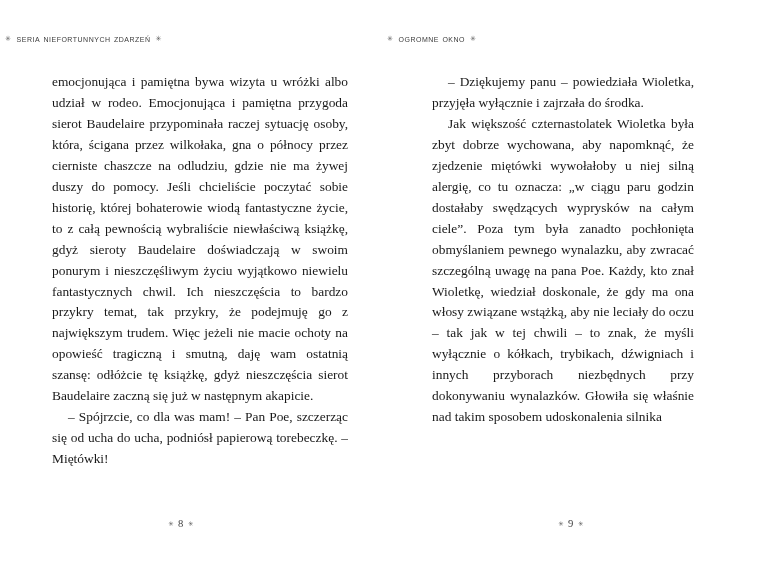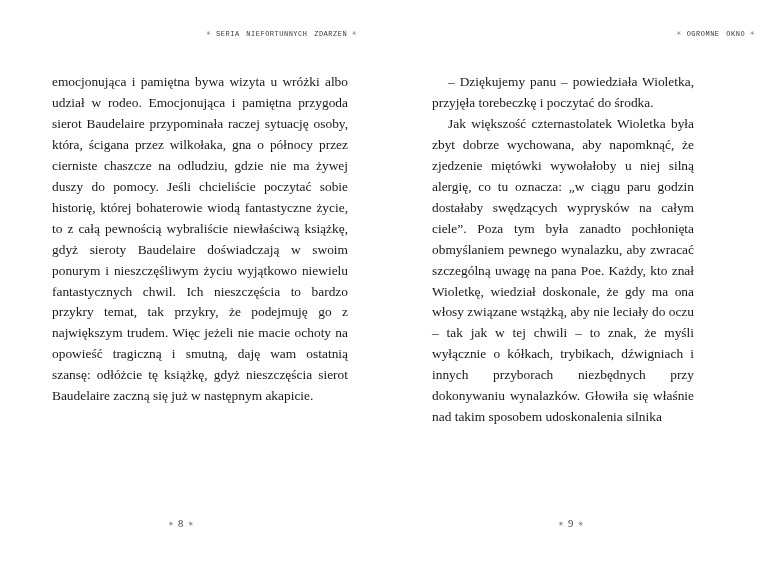--- a/index.html
+++ b/index.html
@@ -33,29 +33,29 @@
   .page-left {
     padding: 0 32px 0 52px;
   }
   .page-right {
     padding: 0 68px 0 52px;
   }
 
   
   .running-head {
     position: absolute;
-    top: 27px;
+    top: 33px;
     left: 0;
     right: 0;
-    text-align: right;
+    text-align: left;
     font-size: 9.1px;
     letter-spacing: 0.55px;
     color: #3a3a3a;
     font-variant: small-caps;
-    font-family: Liberation Mono, monospace;
+    font-family: Liberation Sans, sans-serif;
     white-space: nowrap;
   }
   .page-left .running-head { padding-right: 18px; }
   .page-right .running-head { padding-left: 2px; }
   .running-head .head-text {
     font-variant: small-caps;
     text-transform: lowercase;
     font-size: 10.4px;
     letter-spacing: 0.5px;
   }
@@ -127,36 +127,37 @@
 <div class="book-spread">
 
   <div class="page page-left">
 
     <div class="running-head">
       <span class="orn">✳</span><span class="head-text">SERIA NIEFORTUNNYCH ZDARZEŃ</span><span class="orn">✳</span>
     </div>
 
     <div class="text-block">
       <p class="cont">emocjonująca i pamiętna bywa wizyta u wróżki albo udział w rodeo. Emocjonująca i pamiętna przygoda sierot Baudelaire przypominała raczej sytuację osoby, która, ścigana przez wilkołaka, gna o północy przez cierniste chaszcze na odludziu, gdzie nie ma żywej duszy do pomocy. Jeśli chcieliście poczytać sobie historię, której bohaterowie wiodą fantastyczne życie, to z całą pewnością wybraliście niewłaściwą książkę, gdyż sieroty Baudelaire doświadczają w swoim ponurym i nieszczęśliwym życiu wyjątkowo niewielu fantastycznych chwil. Ich nieszczęścia to bardzo przykry temat, tak przykry, że podejmuję go z największym trudem. Więc jeżeli nie macie ochoty na opowieść tragiczną i smutną, daję wam ostatnią szansę: odłóżcie tę książkę, gdyż nieszczęścia sierot Baudelaire zaczną się już w następnym akapicie.</p>
+      <p class="indent">– Spójrzcie, co dla was mam! – Pan Poe, szczerząc się od ucha do ucha, podniósł papierową torebeczkę. – Miętówki!</p>
     </div>
 
     <div class="folio">
       <span class="orn">✳</span><span class="folio-num">8</span><span class="orn">✳</span>
     </div>
 
   </div>
 
   <div class="page page-right">
 
     <div class="running-head">
       <span class="orn">✳</span><span class="head-text">OGROMNE OKNO</span><span class="orn">✳</span>
     </div>
 
     <div class="text-block">
-      <p class="indent">– Dziękujemy panu – powiedziała Wioletka, przyjęła torebeczkę i poczytać do środka.</p>
+      <p class="indent">– Dziękujemy panu – powiedziała Wioletka, przyjęła wyłącznie i zajrzała do środka.</p>
       <p class="indent">Jak większość czternastolatek Wioletka była zbyt dobrze wychowana, aby napomknąć, że zjedzenie miętówki wywołałoby u niej silną alergię, co tu oznacza: „w ciągu paru godzin dostałaby swędzących wyprysków na całym ciele”. Poza tym była zanadto pochłonięta obmyślaniem pewnego wynalazku, aby zwracać szczególną uwagę na pana Poe. Każdy, kto znał Wioletkę, wiedział doskonale, że gdy ma ona włosy związane wstążką, aby nie leciały do oczu – tak jak w tej chwili – to znak, że myśli wyłącznie o kółkach, trybikach, dźwigniach i innych przyborach niezbędnych przy dokonywaniu wynalazków. Głowiła się właśnie nad takim sposobem udoskonalenia silnika</p>
     </div>
 
     <div class="folio">
       <span class="orn">✳</span><span class="folio-num">9</span><span class="orn">✳</span>
     </div>
 
   </div>
 
 </div>

